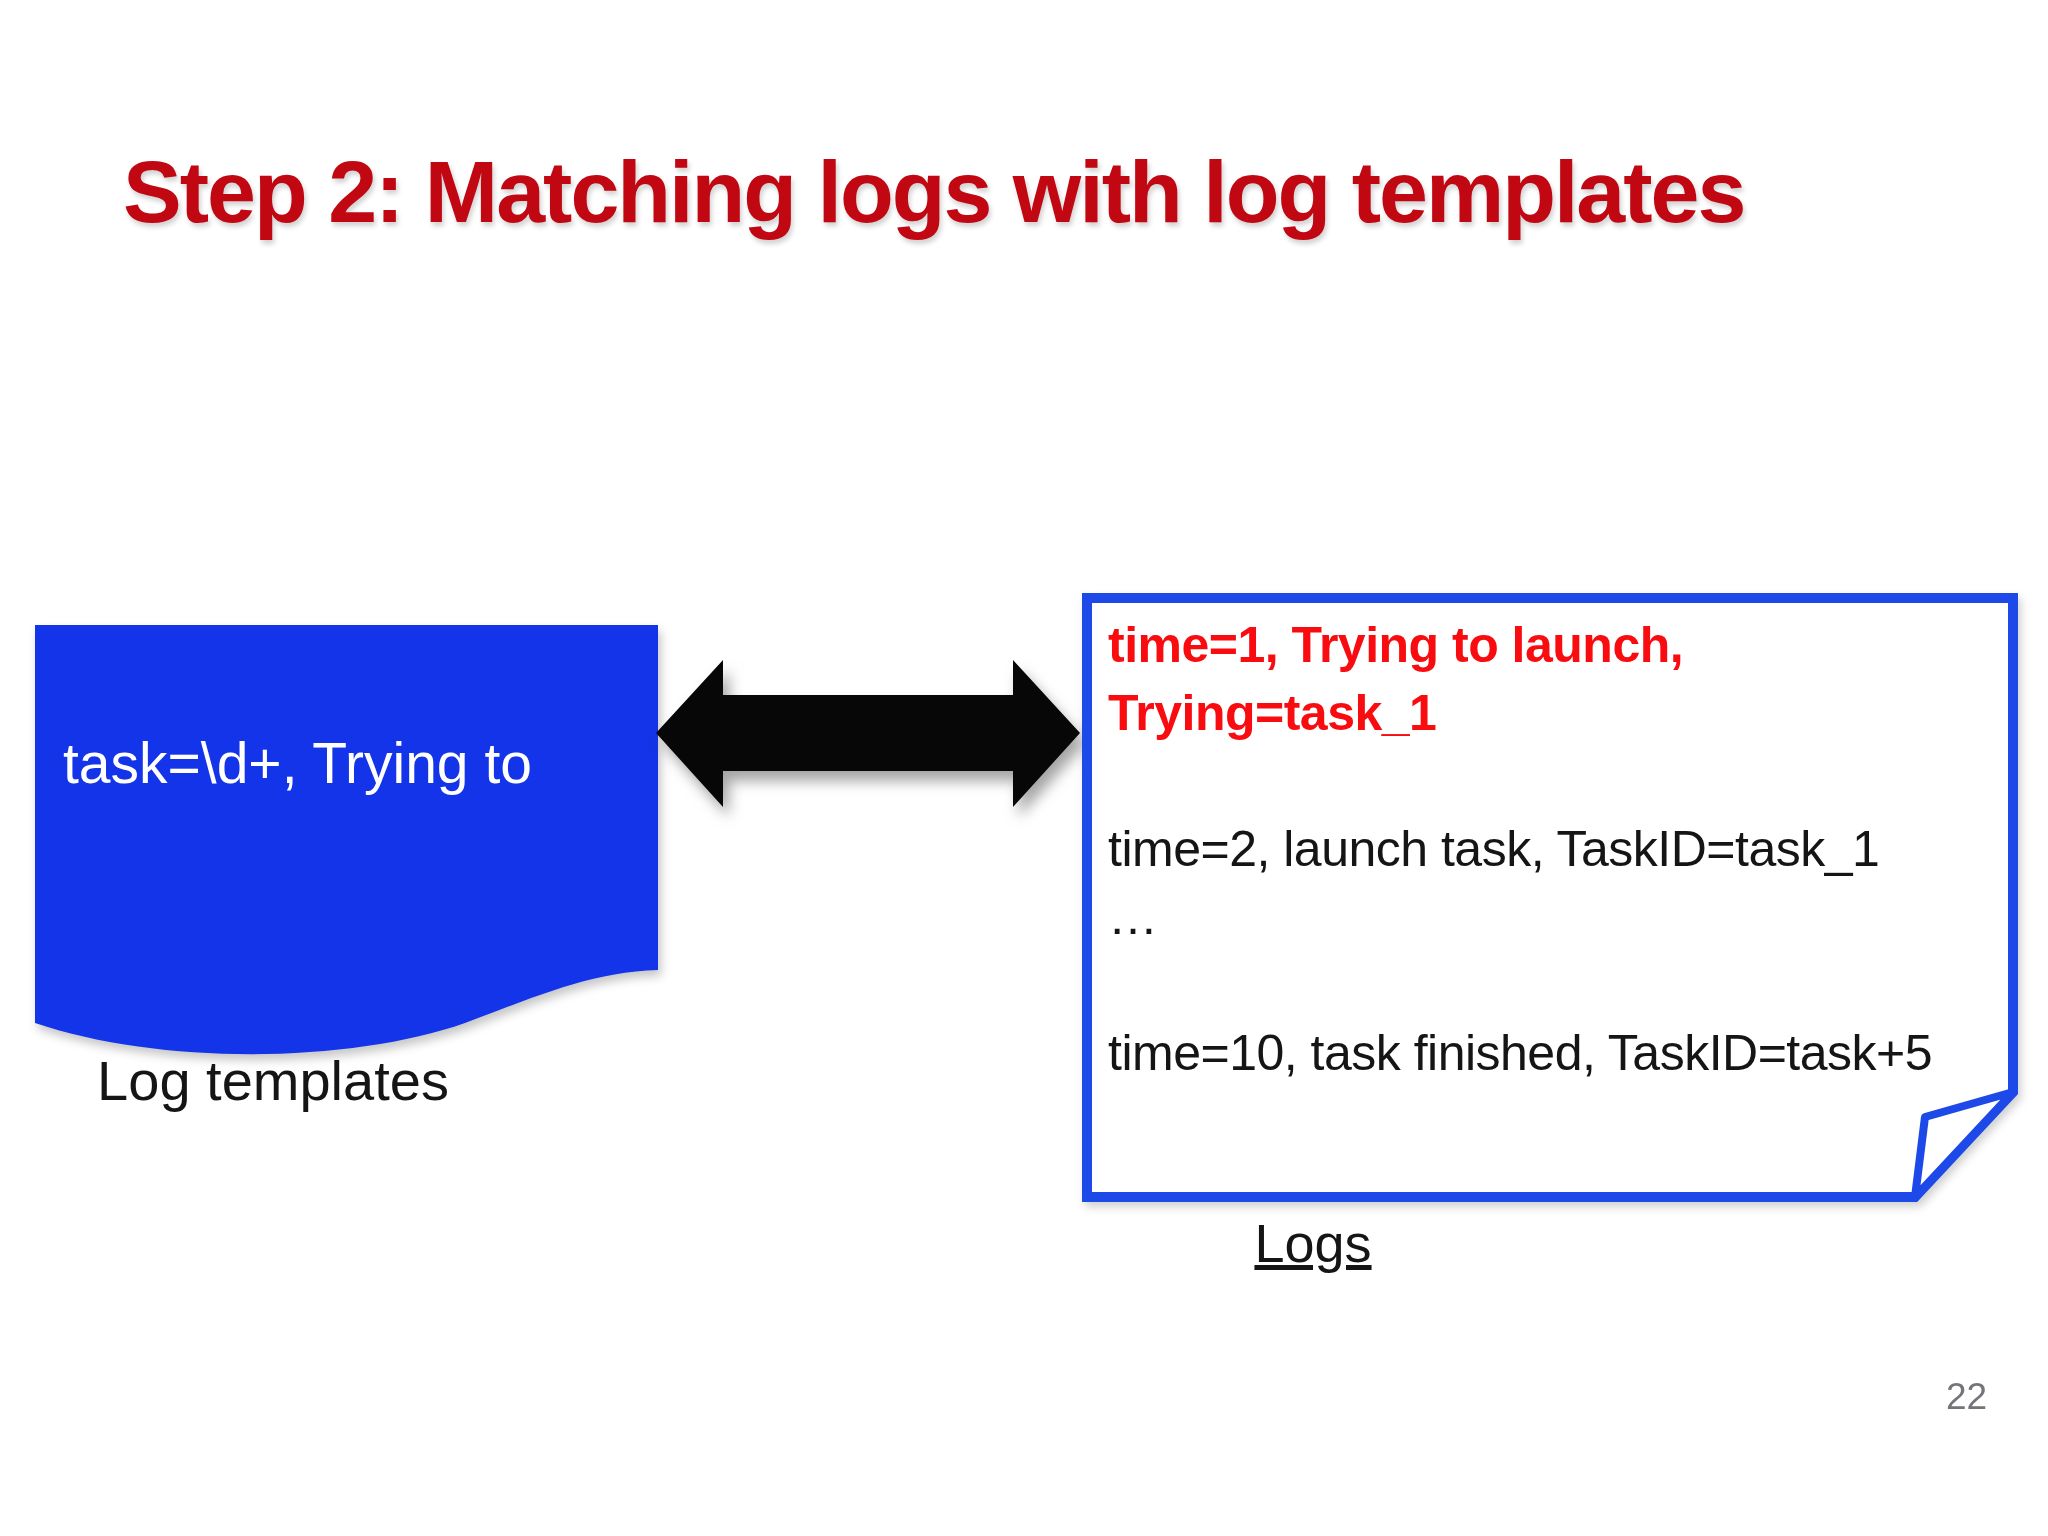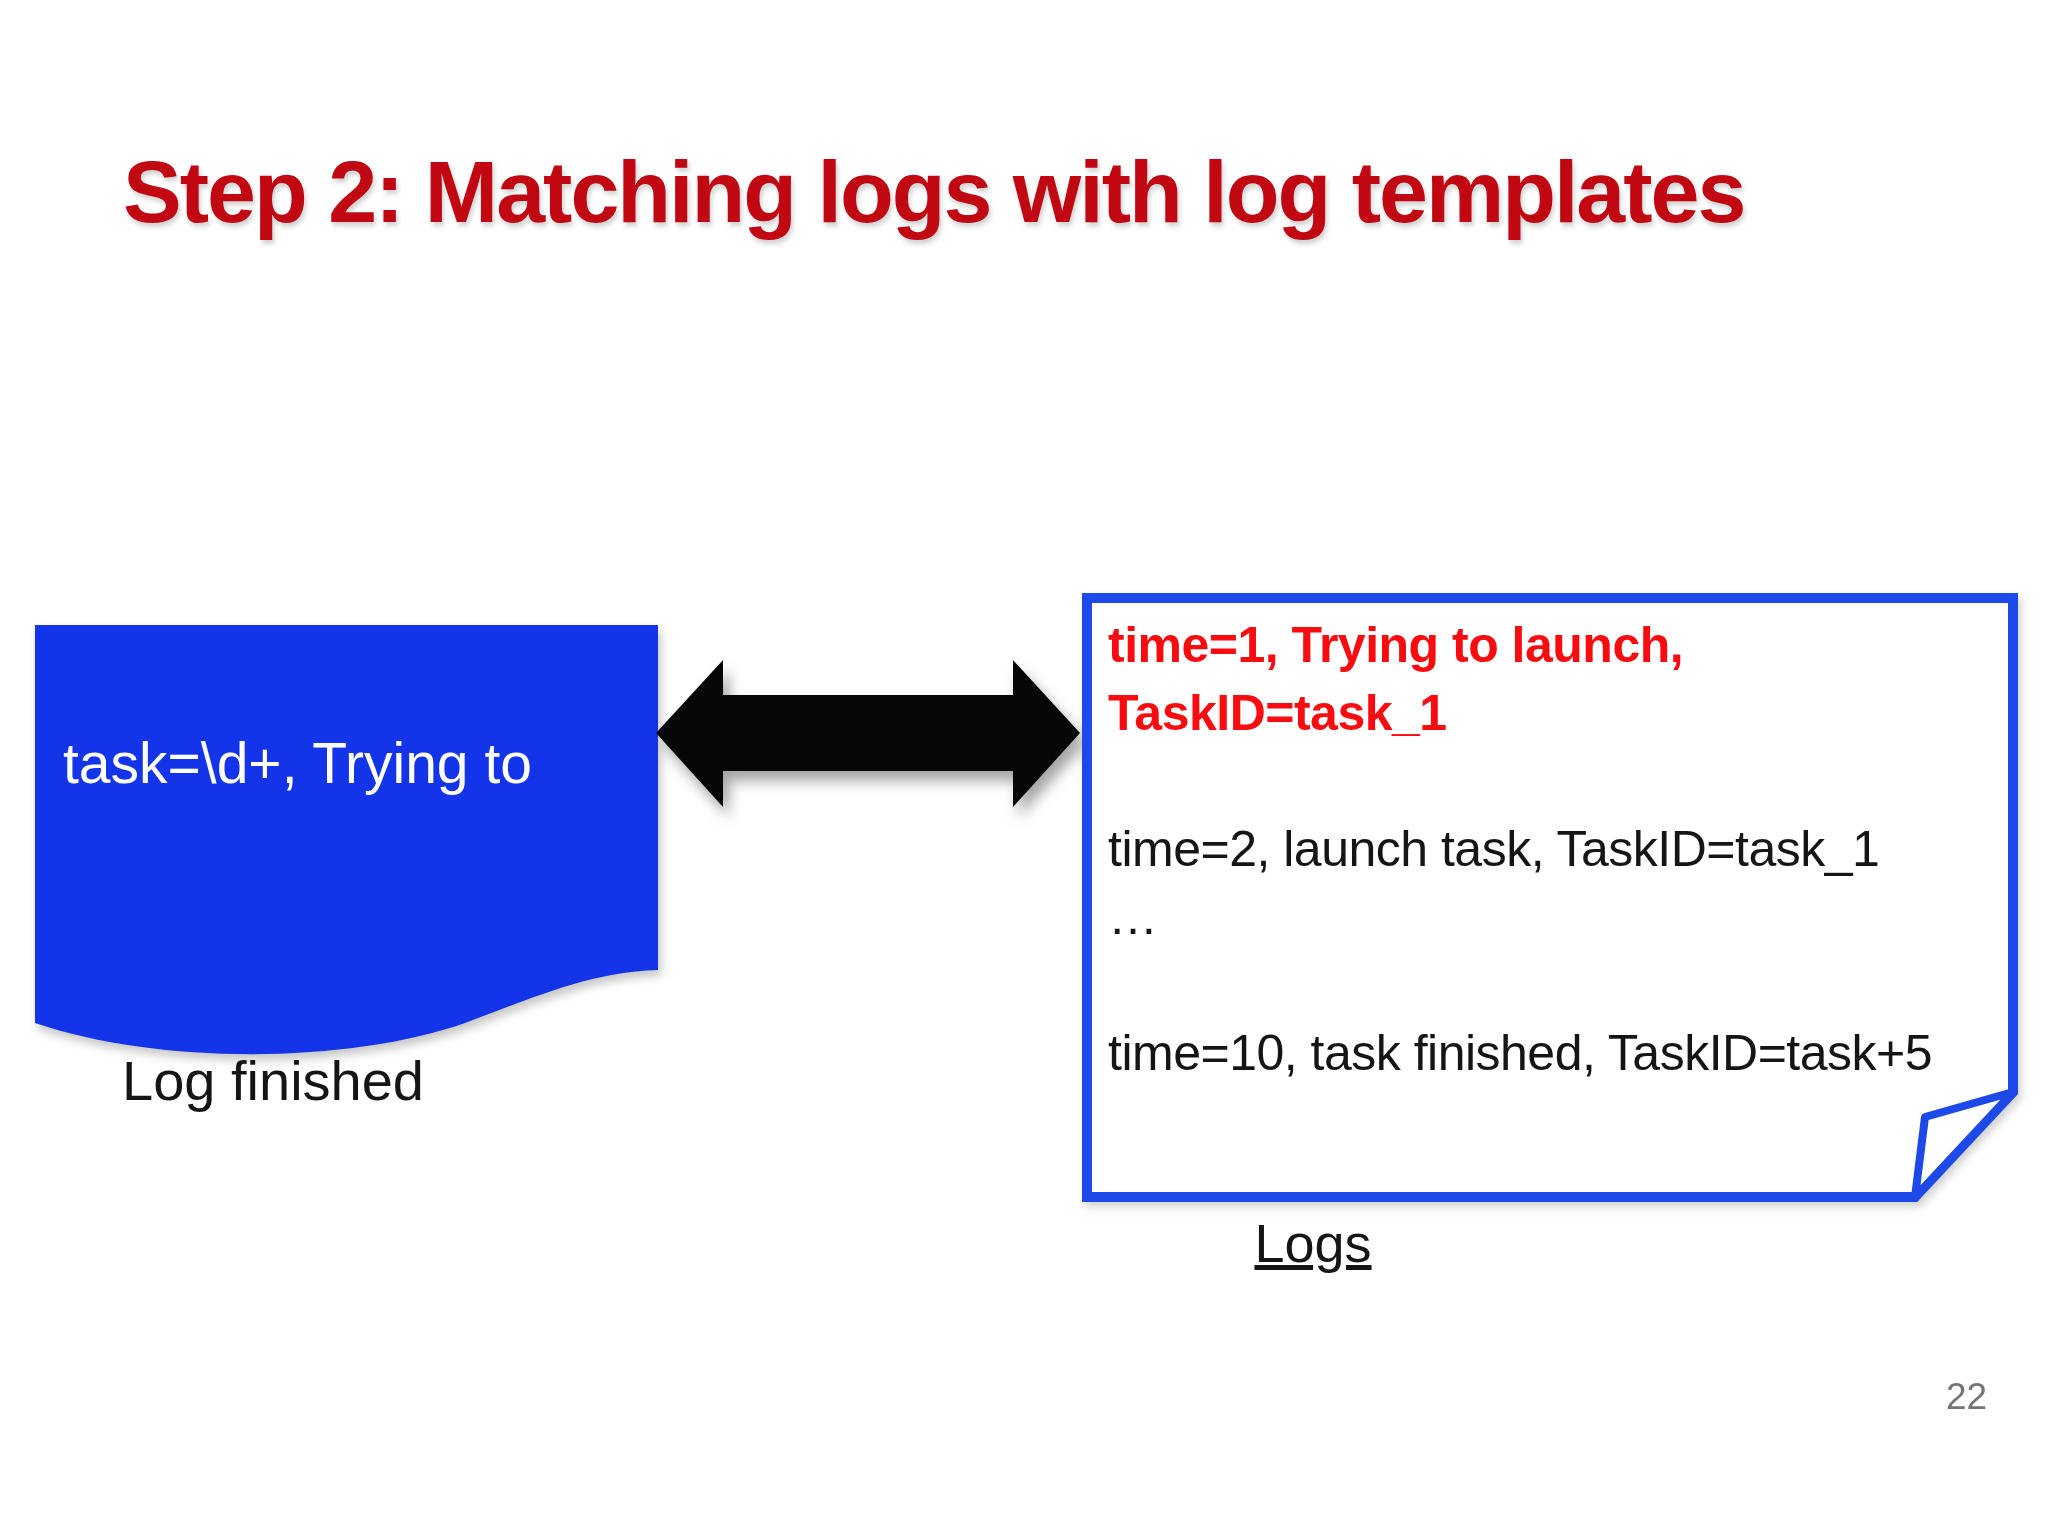--- a/index.html
+++ b/index.html
@@ -67,34 +67,34 @@
 <main class="slide">
 
   <h1 class="slide-title">Step 2: Matching logs with log templates</h1>
 
   <figure class="template-shape">
     <svg width="625" height="450" viewBox="0 0 625 450">
       <path class="doc-shape" d="M0,0 H623 V345 C555,347 500,372 430,398 C320,437 130,442 0,398 Z"></path>
     </svg>
     <div class="template-text"><div>task=\d+, Trying to</div></div>
   </figure>
-  <p class="shape-label template-label">Log finished</p>
+  <p class="shape-label template-label">Log templates</p>
 
   <svg class="arrow-svg" viewBox="0 0 440 170">
     <polygon class="arrow-shape" points="3,83 70,10 70,45 360,45 360,10 427,83 360,157 360,121 70,121 70,157"></polygon>
   </svg>
 
   <figure class="logs-shape">
     <svg width="940" height="615" viewBox="0 0 940 615">
       <path class="page-outline" d="M5,5 H931 V499 L833,604 H5 Z"></path>
       <path class="page-fold" d="M931,499 L843,524 L833,604 Z"></path>
     </svg>
     <div class="logs-text">
       <div class="highlight">time=1, Trying to launch,</div>
-      <div class="highlight">TaskID=task_1</div>
+      <div class="highlight">Trying=task_1</div>
       <div class="spacer"></div>
       <div>time=2, launch task, TaskID=task_1</div>
       <div>…</div>
       <div class="spacer"></div>
       <div>time=10, task finished, TaskID=task+5</div>
     </div>
   </figure>
   <p class="shape-label logs-label">Logs</p>
 
   <div class="page-number">22</div>

